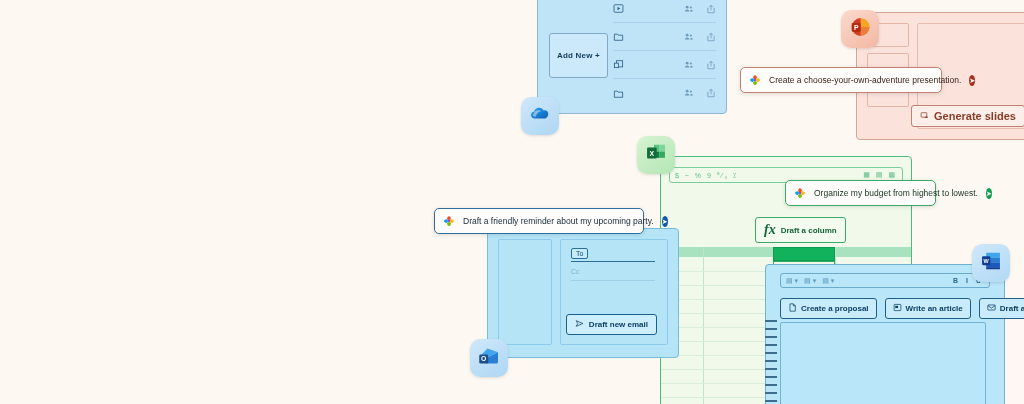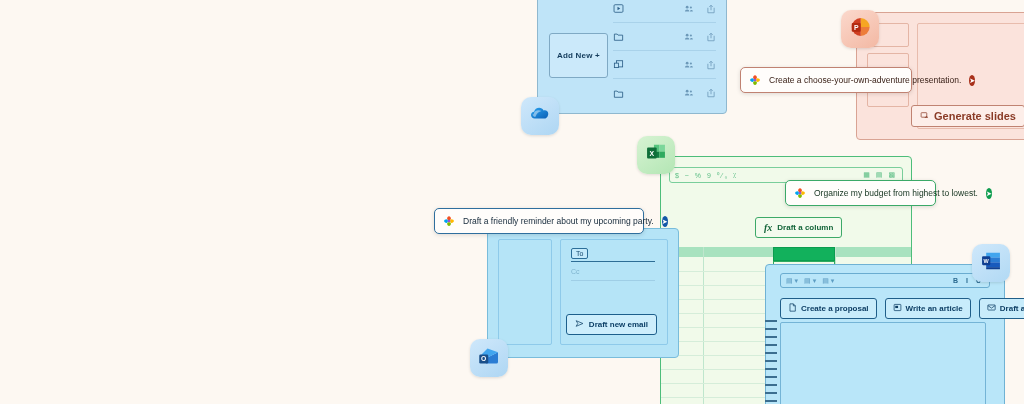--- a/index.html
+++ b/index.html
@@ -153,21 +153,21 @@
     background: #fffdfb; border-radius: 5px; padding: 6px 8px;
     box-shadow: 0 1px 4px rgba(0,0,0,.13);
     font-size: 8.5px; white-space: nowrap;
   }
   .pill .txt { flex: 1; }
   .pill .send {
     width: 11px; height: 11px; border-radius: 50%;
     display: flex; align-items: center; justify-content: center;
     color: #fff; font-size: 7px; line-height: 1;
   }
-  .pill-pp { left: 740px; top: 67px; width: 172px; border: 1px solid #c08272; color: #3b2219; }
+  .pill-pp { left: 740px; top: 67px; width: 202px; border: 1px solid #c08272; color: #3b2219; }
   .pill-pp .send { background: #a8301a; }
   .pill-xl { left: 785px; top: 180px; width: 151px; border: 1px solid #3ba968; color: #14331f; }
   .pill-xl .send { background: #0f9d4f; }
   .pill-ol { left: 434px; top: 208px; width: 210px; border: 1px solid #2f6f9e; color: #15293a; }
   .pill-ol .send { background: #1358a8; }
 
   .cp { width: 12px; height: 12px; flex: none; }
 </style>
 </head>
 <body>
@@ -324,21 +324,21 @@
       <div class="xl-hline" style="top:150px"></div>
       <div class="xl-selcol">
         <div class="cell first"></div>
         <div class="cell"></div>
         <div class="cell"></div>
         <div class="cell"></div>
       </div>
     </div>
 
     <div class="xl-createcol">
-      <span style="font-style:italic;font-family:'Liberation Serif',serif;font-size:10px;">fx</span>
+      <span style="font-style:italic;font-family:'Liberation Serif',serif;font-size:14px;">fx</span>
       <span>Draft a column</span>
     </div>
   </div>
 
   <div class="panel ol-panel">
     <div class="ol-left"></div>
     <div class="ol-right">
       <div class="ol-to">To</div>
       <div class="ol-tl"></div>
       <div class="ol-cc">Cc</div>

